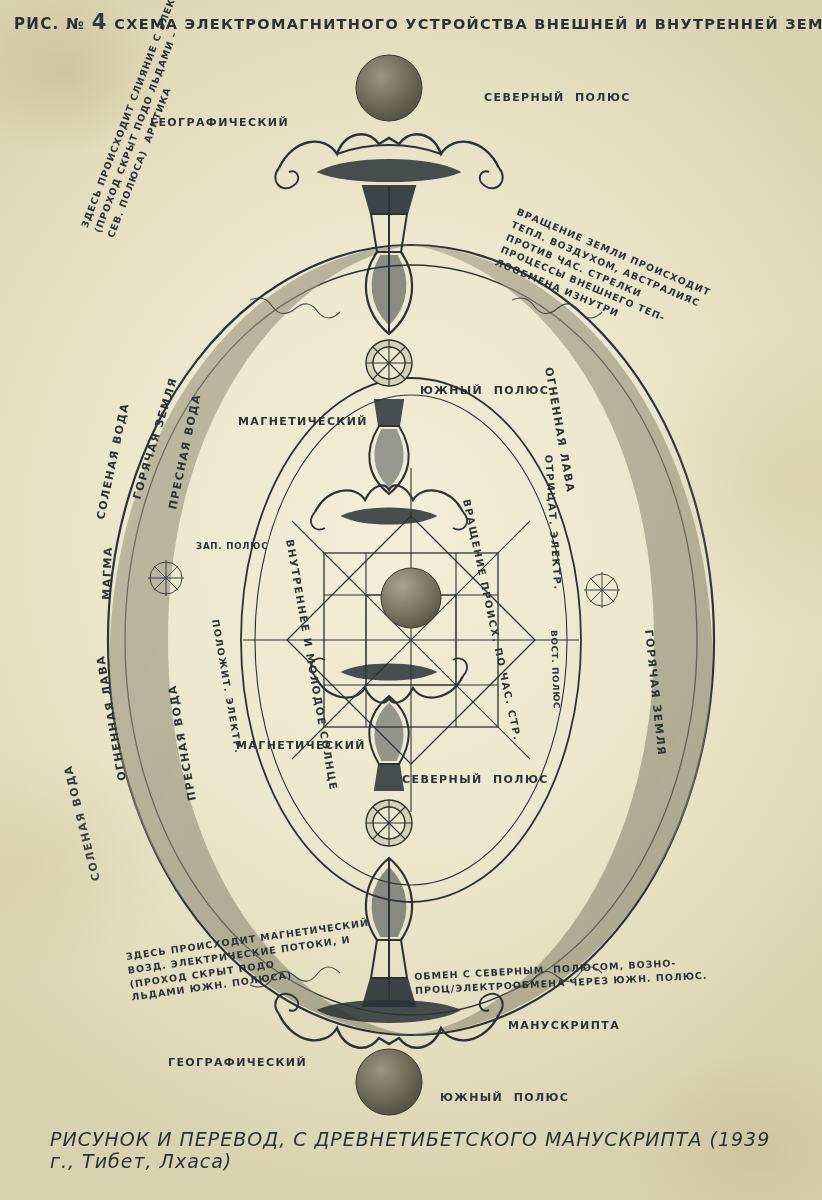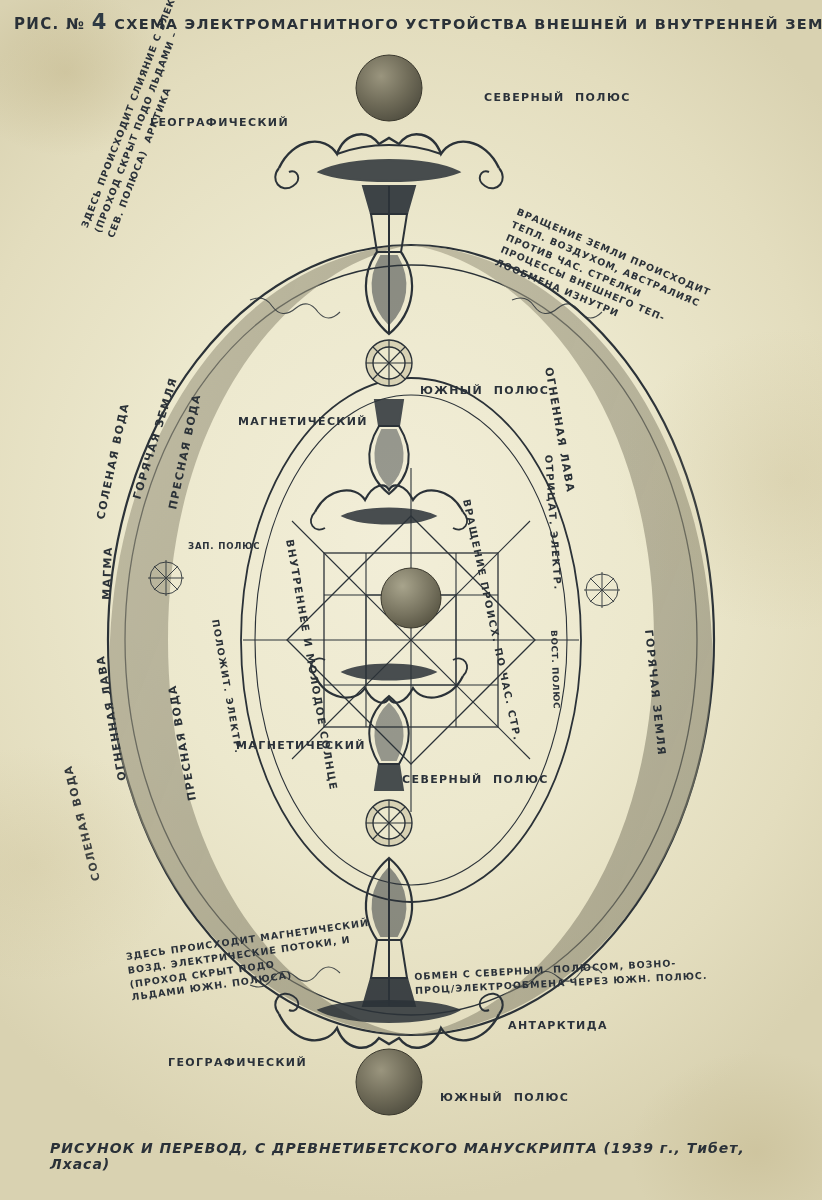--- a/index.html
+++ b/index.html
@@ -56,22 +56,22 @@
   }
   #fig-no .num {
     font-size: 21px;
     color: #2e3a44;
   }
   #caption {
     position: absolute;
     bottom: 28px;
     left: 50px;
     width: 740px;
-    font-size: 14px;
-    font-weight: 700;
+    font-size: 19px;
+    font-weight: 400;
     letter-spacing: 1px;
     font-style: italic;
   }
   .lbl {
     position: absolute;
     font-size: 11px;
     font-weight: 700;
     letter-spacing: 1.4px;
     line-height: 1.45;
     white-space: pre;
@@ -322,25 +322,25 @@
 ЛООБМЕНА ИЗНУТРИ</div>
 
   <div class="lbl small" style="left:125px; top:950px; transform:rotate(-8deg); transform-origin:left top;">ЗДЕСЬ ПРОИСХОДИТ МАГНЕТИЧЕСКИЙ
 ВОЗД. ЭЛЕКТРИЧЕСКИЕ ПОТОКИ, И
 (ПРОХОД СКРЫТ ПОДО
 ЛЬДАМИ ЮЖН. ПОЛЮСА)</div>
 
   <div class="lbl small" style="left:414px; top:970px; transform:rotate(-3deg); transform-origin:left top;">ОБМЕН С СЕВЕРНЫМ  ПОЛЮСОМ, ВОЗНО-
 ПРОЦ/ЭЛЕКТРООБМЕНА ЧЕРЕЗ ЮЖН. ПОЛЮС.</div>
 
-  <div class="lbl" style="left:508px; top:1018px;">АНТАРКТИДА</div>
+  <div class="lbl" style="left:508px; top:1018px;">МАНУСКРИПТА</div>
 
   <div class="lbl" style="left:238px; top:414px;">МАГНЕТИЧЕСКИЙ</div>
   <div class="lbl" style="left:420px; top:383px;">ЮЖНЫЙ  ПОЛЮС</div>
 
   <div class="lbl" style="left:236px; top:738px;">МАГНЕТИЧЕСКИЙ</div>
   <div class="lbl" style="left:402px; top:772px;">СЕВЕРНЫЙ  ПОЛЮС</div>
 
-  <div class="lbl tiny" style="left:188px; top:540px;">ЗАП. ПОЛЮС</div>
+  <div class="lbl tiny" style="left:196px; top:540px;">ЗАП. ПОЛЮС</div>
   <div class="lbl tiny" style="left:560px; top:630px; transform:rotate(88deg); transform-origin:left top;">ВОСТ. ПОЛЮС</div>
 
   <div id="caption" class="hand">РИСУНОК И ПЕРЕВОД, С ДРЕВНЕТИБЕТСКОГО МАНУСКРИПТА   (1939 г., Тибет, Лхаса)</div>
 </div>
 
 </body></html>

